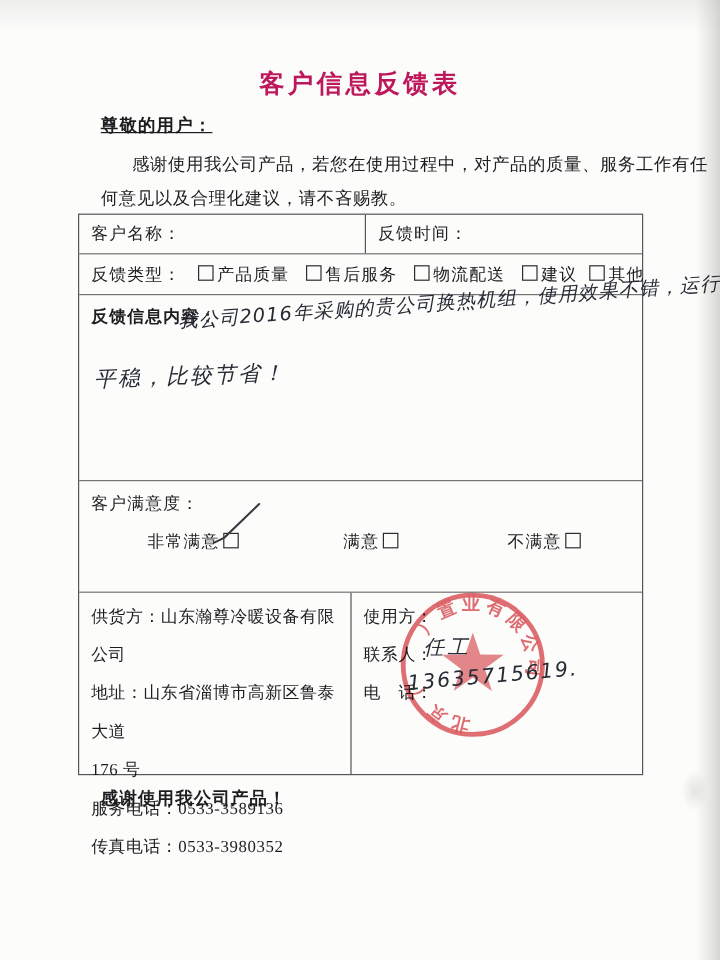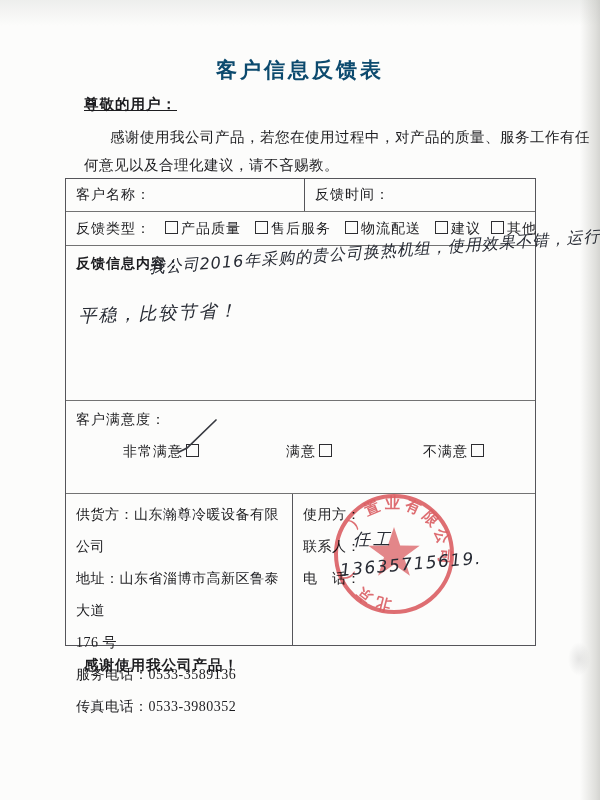--- a/index.html
+++ b/index.html
@@ -20,21 +20,21 @@
     pointer-events:none;
   }
   .smudge{
     position:absolute;left:568px;top:642px;width:22px;height:34px;border-radius:50%;
     background:radial-gradient(closest-side,rgba(120,120,120,.18),rgba(120,120,120,0));
     pointer-events:none;
   }
   .doc-title{
     position:absolute;top:56px;left:0;width:600px;text-align:center;
     font-family:"Liberation Sans","DejaVu Sans",sans-serif;
-    font-weight:700;font-size:21px;letter-spacing:3px;color:#0c4a6e;
+    font-weight:700;font-size:21px;letter-spacing:3px;color:#be185d;
   }
   .greeting{position:absolute;left:84px;top:95px;font-size:14.5px;letter-spacing:1px;font-weight:600;text-decoration:underline;}
   .intro1{position:absolute;left:110px;top:128px;font-size:14.5px;letter-spacing:.5px;}
   .intro2{position:absolute;left:84px;top:156px;font-size:14.5px;letter-spacing:.5px;}
   .closing{position:absolute;left:84px;top:656px;font-size:14.5px;letter-spacing:1px;font-weight:600;}
 
   .tbl{
     position:absolute;left:65px;top:178px;width:471px;
     border:1px solid #55555a;box-sizing:border-box;
     font-size:14px;letter-spacing:1px;

